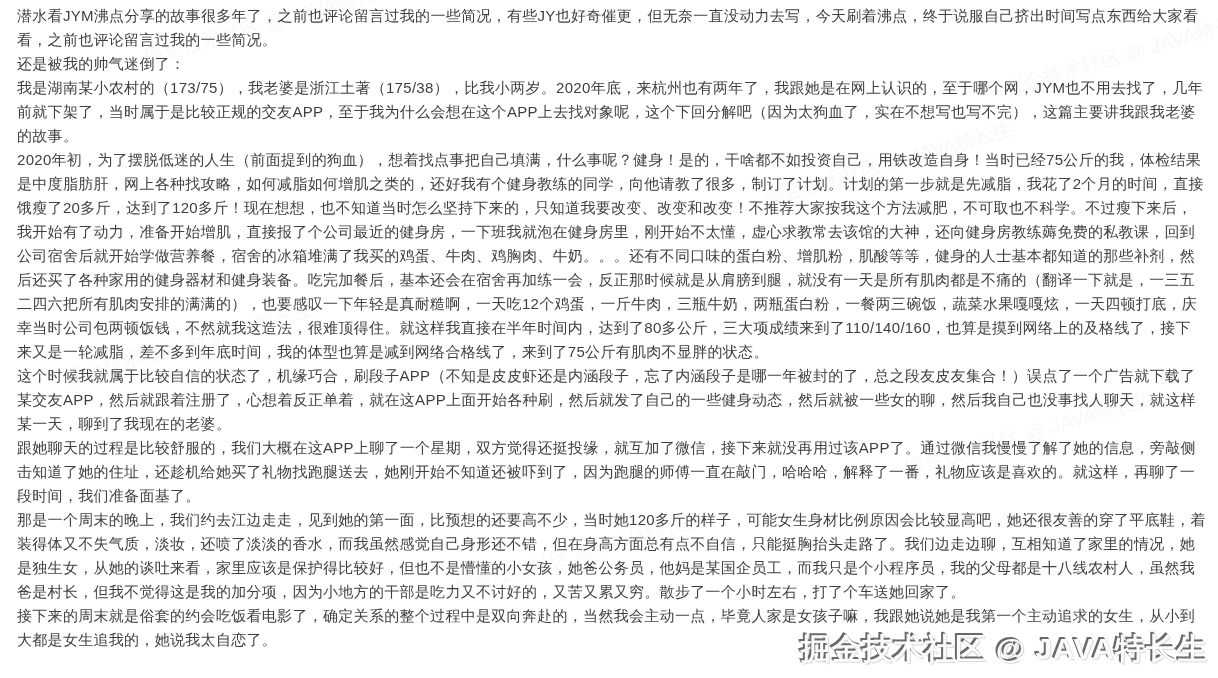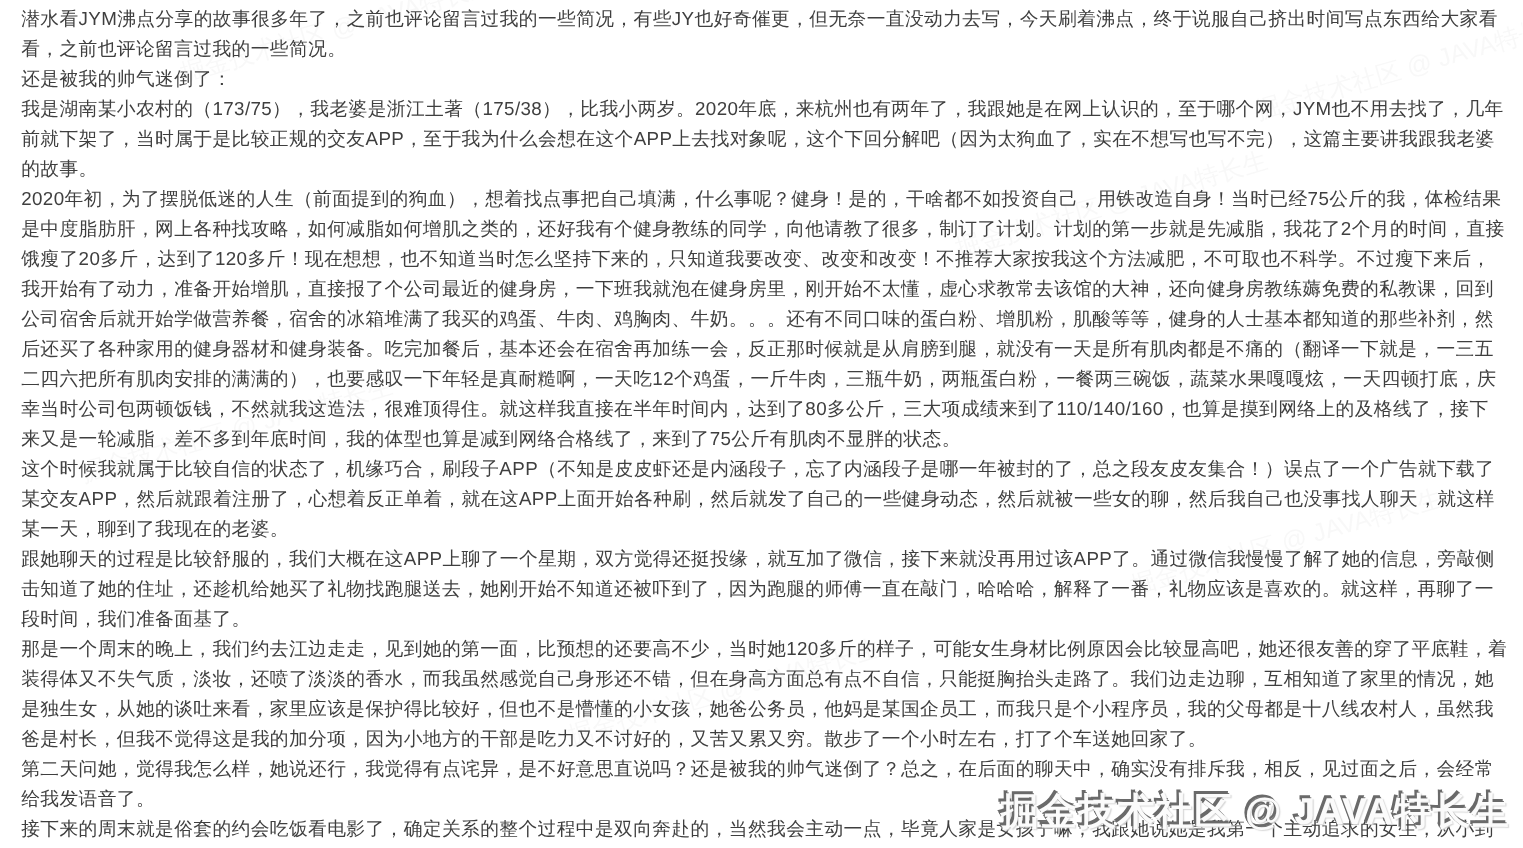--- a/index.html
+++ b/index.html
@@ -81,20 +81,19 @@
   </div>
 
   <div class="article">
     <p>潜水看JYM沸点分享的故事很多年了，之前也评论留言过我的一些简况，有些JY也好奇催更，但无奈一直没动力去写，今天刷着沸点，终于说服自己挤出时间写点东西给大家看看，之前也评论留言过我的一些简况。</p>
     <p>还是被我的帅气迷倒了：</p>
     <p>我是湖南某小农村的（173/75），我老婆是浙江土著（175/38），比我小两岁。2020年底，来杭州也有两年了，我跟她是在网上认识的，至于哪个网，JYM也不用去找了，几年前就下架了，当时属于是比较正规的交友APP，至于我为什么会想在这个APP上去找对象呢，这个下回分解吧（因为太狗血了，实在不想写也写不完），这篇主要讲我跟我老婆的故事。</p>
     <p>2020年初，为了摆脱低迷的人生（前面提到的狗血），想着找点事把自己填满，什么事呢？健身！是的，干啥都不如投资自己，用铁改造自身！当时已经75公斤的我，体检结果是中度脂肪肝，网上各种找攻略，如何减脂如何增肌之类的，还好我有个健身教练的同学，向他请教了很多，制订了计划。计划的第一步就是先减脂，我花了2个月的时间，直接饿瘦了20多斤，达到了120多斤！现在想想，也不知道当时怎么坚持下来的，只知道我要改变、改变和改变！不推荐大家按我这个方法减肥，不可取也不科学。不过瘦下来后，我开始有了动力，准备开始增肌，直接报了个公司最近的健身房，一下班我就泡在健身房里，刚开始不太懂，虚心求教常去该馆的大神，还向健身房教练薅免费的私教课，回到公司宿舍后就开始学做营养餐，宿舍的冰箱堆满了我买的鸡蛋、牛肉、鸡胸肉、牛奶。。。还有不同口味的蛋白粉、增肌粉，肌酸等等，健身的人士基本都知道的那些补剂，然后还买了各种家用的健身器材和健身装备。吃完加餐后，基本还会在宿舍再加练一会，反正那时候就是从肩膀到腿，就没有一天是所有肌肉都是不痛的（翻译一下就是，一三五二四六把所有肌肉安排的满满的），也要感叹一下年轻是真耐糙啊，一天吃12个鸡蛋，一斤牛肉，三瓶牛奶，两瓶蛋白粉，一餐两三碗饭，蔬菜水果嘎嘎炫，一天四顿打底，庆幸当时公司包两顿饭钱，不然就我这造法，很难顶得住。就这样我直接在半年时间内，达到了80多公斤，三大项成绩来到了110/140/160，也算是摸到网络上的及格线了，接下来又是一轮减脂，差不多到年底时间，我的体型也算是减到网络合格线了，来到了75公斤有肌肉不显胖的状态。</p>
     <p>这个时候我就属于比较自信的状态了，机缘巧合，刷段子APP（不知是皮皮虾还是内涵段子，忘了内涵段子是哪一年被封的了，总之段友皮友集合！）误点了一个广告就下载了某交友APP，然后就跟着注册了，心想着反正单着，就在这APP上面开始各种刷，然后就发了自己的一些健身动态，然后就被一些女的聊，然后我自己也没事找人聊天，就这样某一天，聊到了我现在的老婆。</p>
     <p>跟她聊天的过程是比较舒服的，我们大概在这APP上聊了一个星期，双方觉得还挺投缘，就互加了微信，接下来就没再用过该APP了。通过微信我慢慢了解了她的信息，旁敲侧击知道了她的住址，还趁机给她买了礼物找跑腿送去，她刚开始不知道还被吓到了，因为跑腿的师傅一直在敲门，哈哈哈，解释了一番，礼物应该是喜欢的。就这样，再聊了一段时间，我们准备面基了。</p>
     <p>那是一个周末的晚上，我们约去江边走走，见到她的第一面，比预想的还要高不少，当时她120多斤的样子，可能女生身材比例原因会比较显高吧，她还很友善的穿了平底鞋，着装得体又不失气质，淡妆，还喷了淡淡的香水，而我虽然感觉自己身形还不错，但在身高方面总有点不自信，只能挺胸抬头走路了。我们边走边聊，互相知道了家里的情况，她是独生女，从她的谈吐来看，家里应该是保护得比较好，但也不是懵懂的小女孩，她爸公务员，他妈是某国企员工，而我只是个小程序员，我的父母都是十八线农村人，虽然我爸是村长，但我不觉得这是我的加分项，因为小地方的干部是吃力又不讨好的，又苦又累又穷。散步了一个小时左右，打了个车送她回家了。</p>
-    <p>第二天问她，觉得我怎么样，她说还行，我觉得有点诧异，是不好意思直说吗？还是被我的帅气迷倒了？总之，在后面的聊天中，确实没有排斥我，相反，见过面之后，会经常给我发语音了。</p>
     <p>接下来的周末就是俗套的约会吃饭看电影了，确定关系的整个过程中是双向奔赴的，当然我会主动一点，毕竟人家是女孩子嘛，我跟她说她是我第一个主动追求的女生，从小到大都是女生追我的，她说我太自恋了。</p>
 
   </div>
 
   <div class="watermark">掘金技术社区 @ JAVA特长生</div>
 
 </div>
 
 </body></html>

